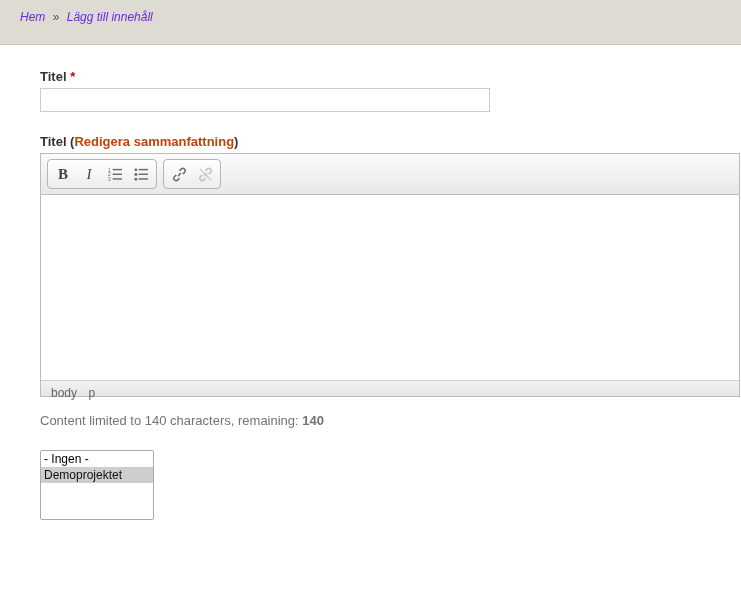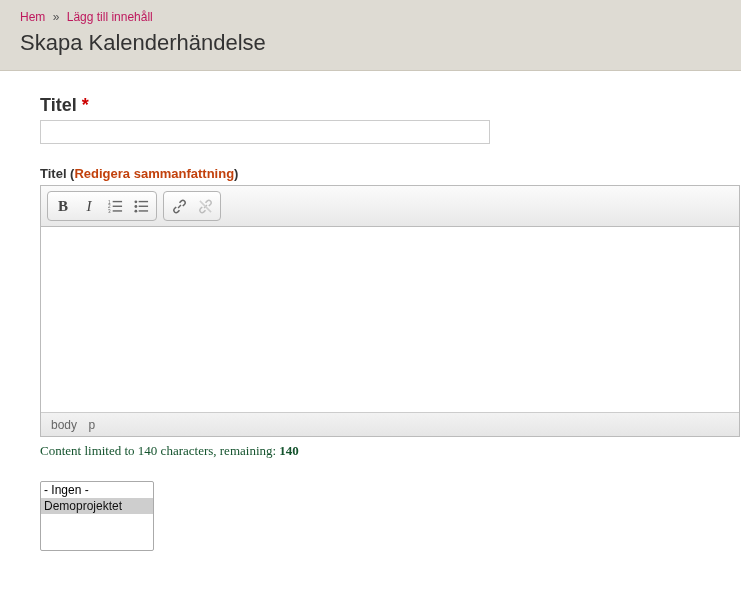--- a/index.html
+++ b/index.html
@@ -1,54 +1,53 @@
 <!DOCTYPE html>
 <html><head>
 <meta charset="utf-8">
 <style>
 * { box-sizing: border-box; margin: 0; padding: 0; }
 body { font-family: "Lucida Grande", "Lucida Sans Unicode", Verdana, sans-serif; font-size: 13px; color: #333; background: #fff; }
 .header-bar { background: #dedbd3; border-bottom: 1px solid #ccc7bb; padding: 10px 20px 14px 20px; }
 .breadcrumb { font-size: 12px; margin-bottom: 6px; }
-.breadcrumb a { color: #be185d; text-decoration: none; }
+.breadcrumb a { color: #6d28d9; text-decoration: none; font-style: italic; }
 .breadcrumb .sep { color: #555; margin: 0 4px; }
 .page-title { font-size: 22px; font-weight: normal; color: #333; }
 .content { padding: 24px 0 24px 40px; }
 .field { margin-bottom: 22px; }
-.field-label { font-size: 18px; font-weight: bold; color: #333; margin-bottom: 4px; display: block; }
+.field-label { font-size: 13px; font-weight: bold; color: #333; margin-bottom: 4px; display: block; }
 .required { color: #c00; font-weight: bold; }
 .text-input { width: 450px; height: 24px; border: 1px solid #ccc; padding: 2px 4px; font-size: 13px; background: #fff; }
 .body-label-row { font-size: 13px; font-weight: bold; margin-bottom: 4px; }
 .body-label-row a { color: #c2410c; text-decoration: none; font-weight: bold; }
 .editor-wrap { border: 1px solid #bbb; width: 700px; background: #fff; }
 .editor-toolbar { background: linear-gradient(to bottom, #fbfbfb, #e8e8e8); border-bottom: 1px solid #bbb; padding: 5px 6px; display: flex; gap: 6px; }
 .tool-group { display: inline-flex; border: 1px solid #b5b5b5; border-radius: 4px; background: linear-gradient(to bottom, #ffffff, #ececec); padding: 2px; gap: 0; }
 .tool-btn { width: 26px; height: 24px; display: inline-flex; align-items: center; justify-content: center; border: none; background: transparent; cursor: pointer; color: #555; border-radius: 3px; }
 .tool-btn svg { width: 15px; height: 15px; display: block; }
 .tool-btn.bold-txt { font-family: Georgia, serif; font-weight: bold; font-size: 15px; color: #444; }
 .tool-btn.italic-txt { font-family: Georgia, serif; font-style: italic; font-size: 15px; color: #444; }
 .editor-body { height: 185px; background: #fff; }
-.editor-status { background: linear-gradient(to bottom, #f2f2f2, #e6e6e6); border-top: 1px solid #ccc; font-size: 12px; color: #666; padding: 4px 10px; height: 24px; line-height: 16px; }
+.editor-status { background: linear-gradient(to bottom, #f2f2f2, #e6e6e6); border-top: 1px solid #ccc; font-size: 12px; color: #666; padding: 4px 10px; height: 16px; line-height: 16px; }
 .editor-status .path-seg { margin-right: 8px; }
-.char-limit { font-size: 13px; color: #14532d; margin-top: 6px; font-family: Liberation Serif, serif; }
+.char-limit { font-size: 13px; color: #737373; margin-top: 16px; }
 .char-limit .count { font-weight: bold; }
 .project-select-wrap { position: relative; width: 114px; }
 .project-select { width: 114px; height: 70px; border: 1px solid #aaa; font-size: 12px; font-family: inherit; background: #fff; overflow-y: scroll; }
 .project-select option { padding: 1px 3px; }
 </style>
 </head>
 <body>
 
 <div class="header-bar">
   <div class="breadcrumb">
     <a href="#">Hem</a>
     <span class="sep">»</span>
     <a href="#">Lägg till innehåll</a>
   </div>
-  <h1 class="page-title">Skapa Kalenderhändelse</h1>
 </div>
 
 <div class="content">
 
   <div class="field">
     <label class="field-label">
       <span>Titel</span>
       <span class="required">*</span>
     </label>
     <input type="text" class="text-input" value="" style="">

